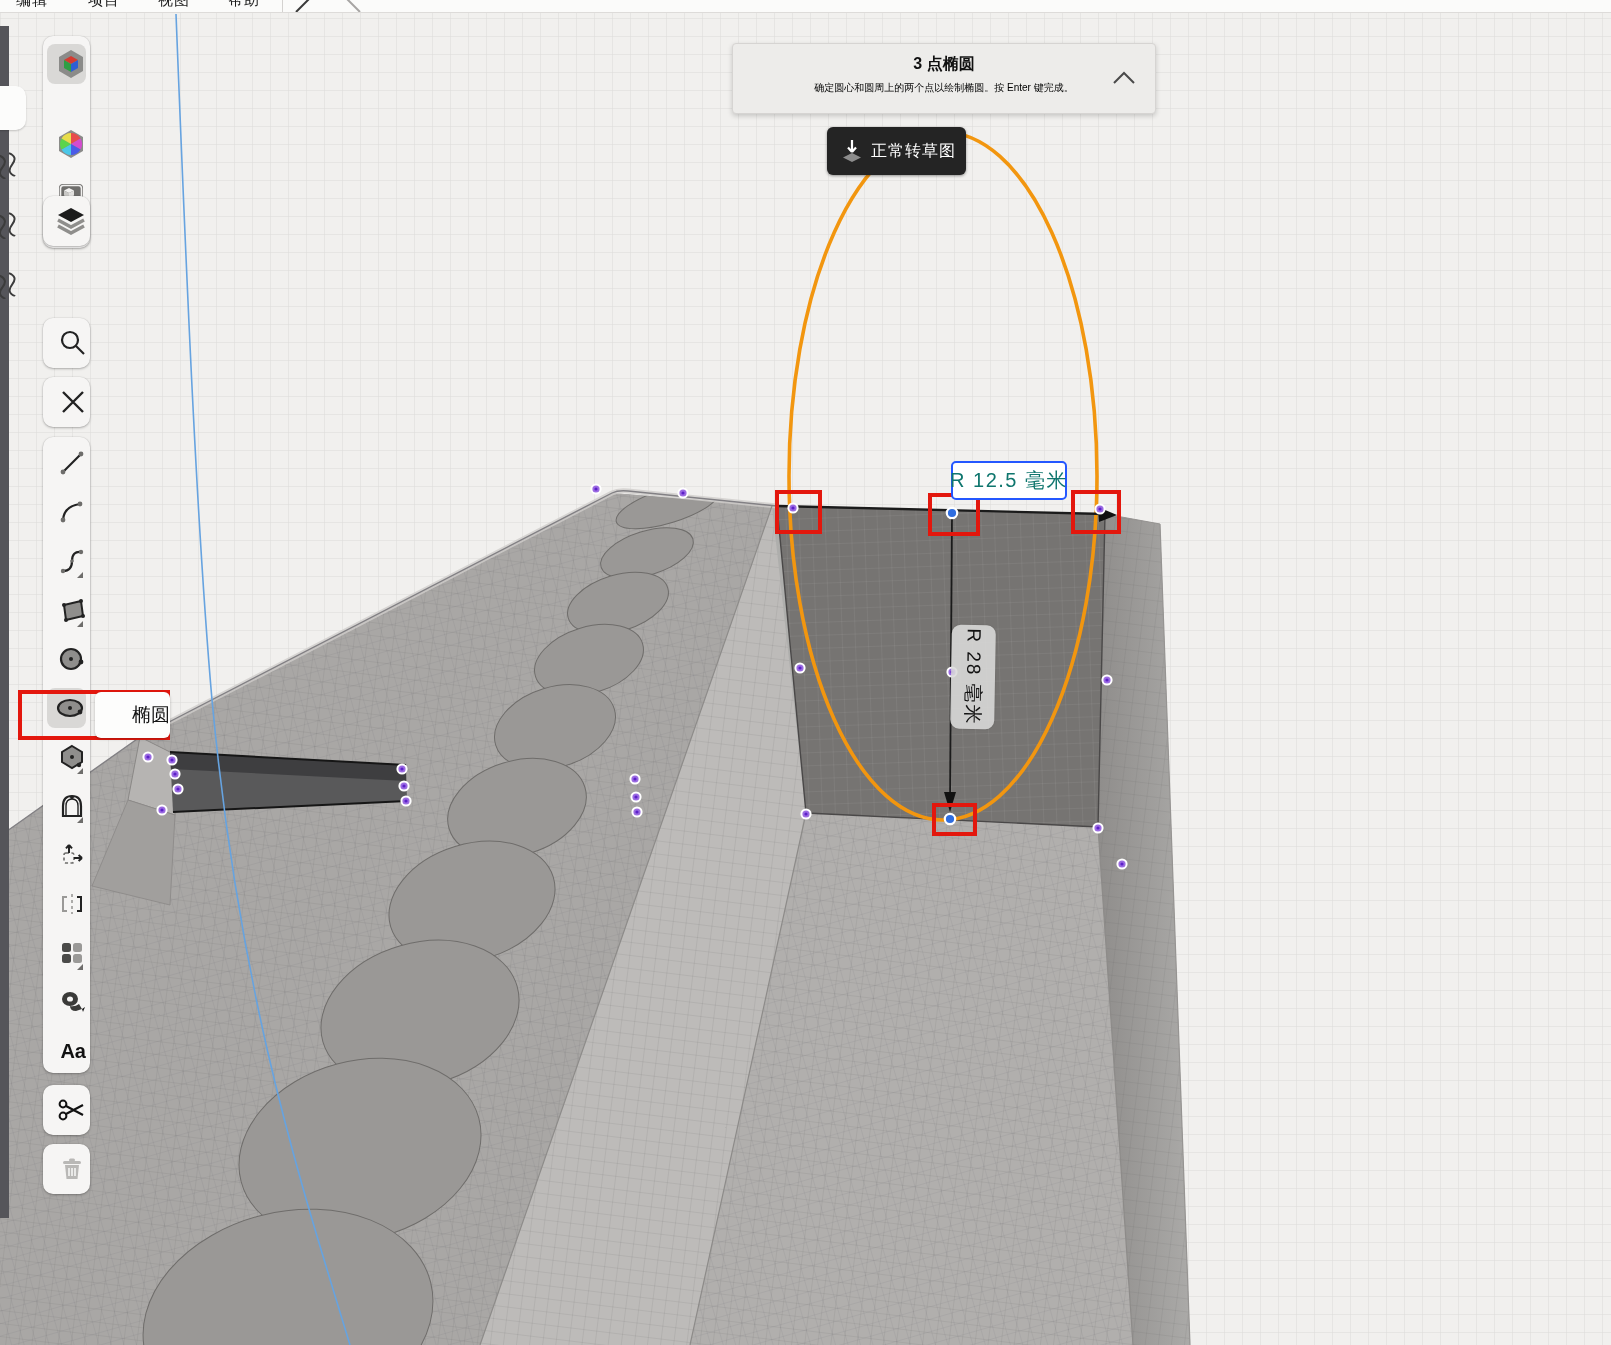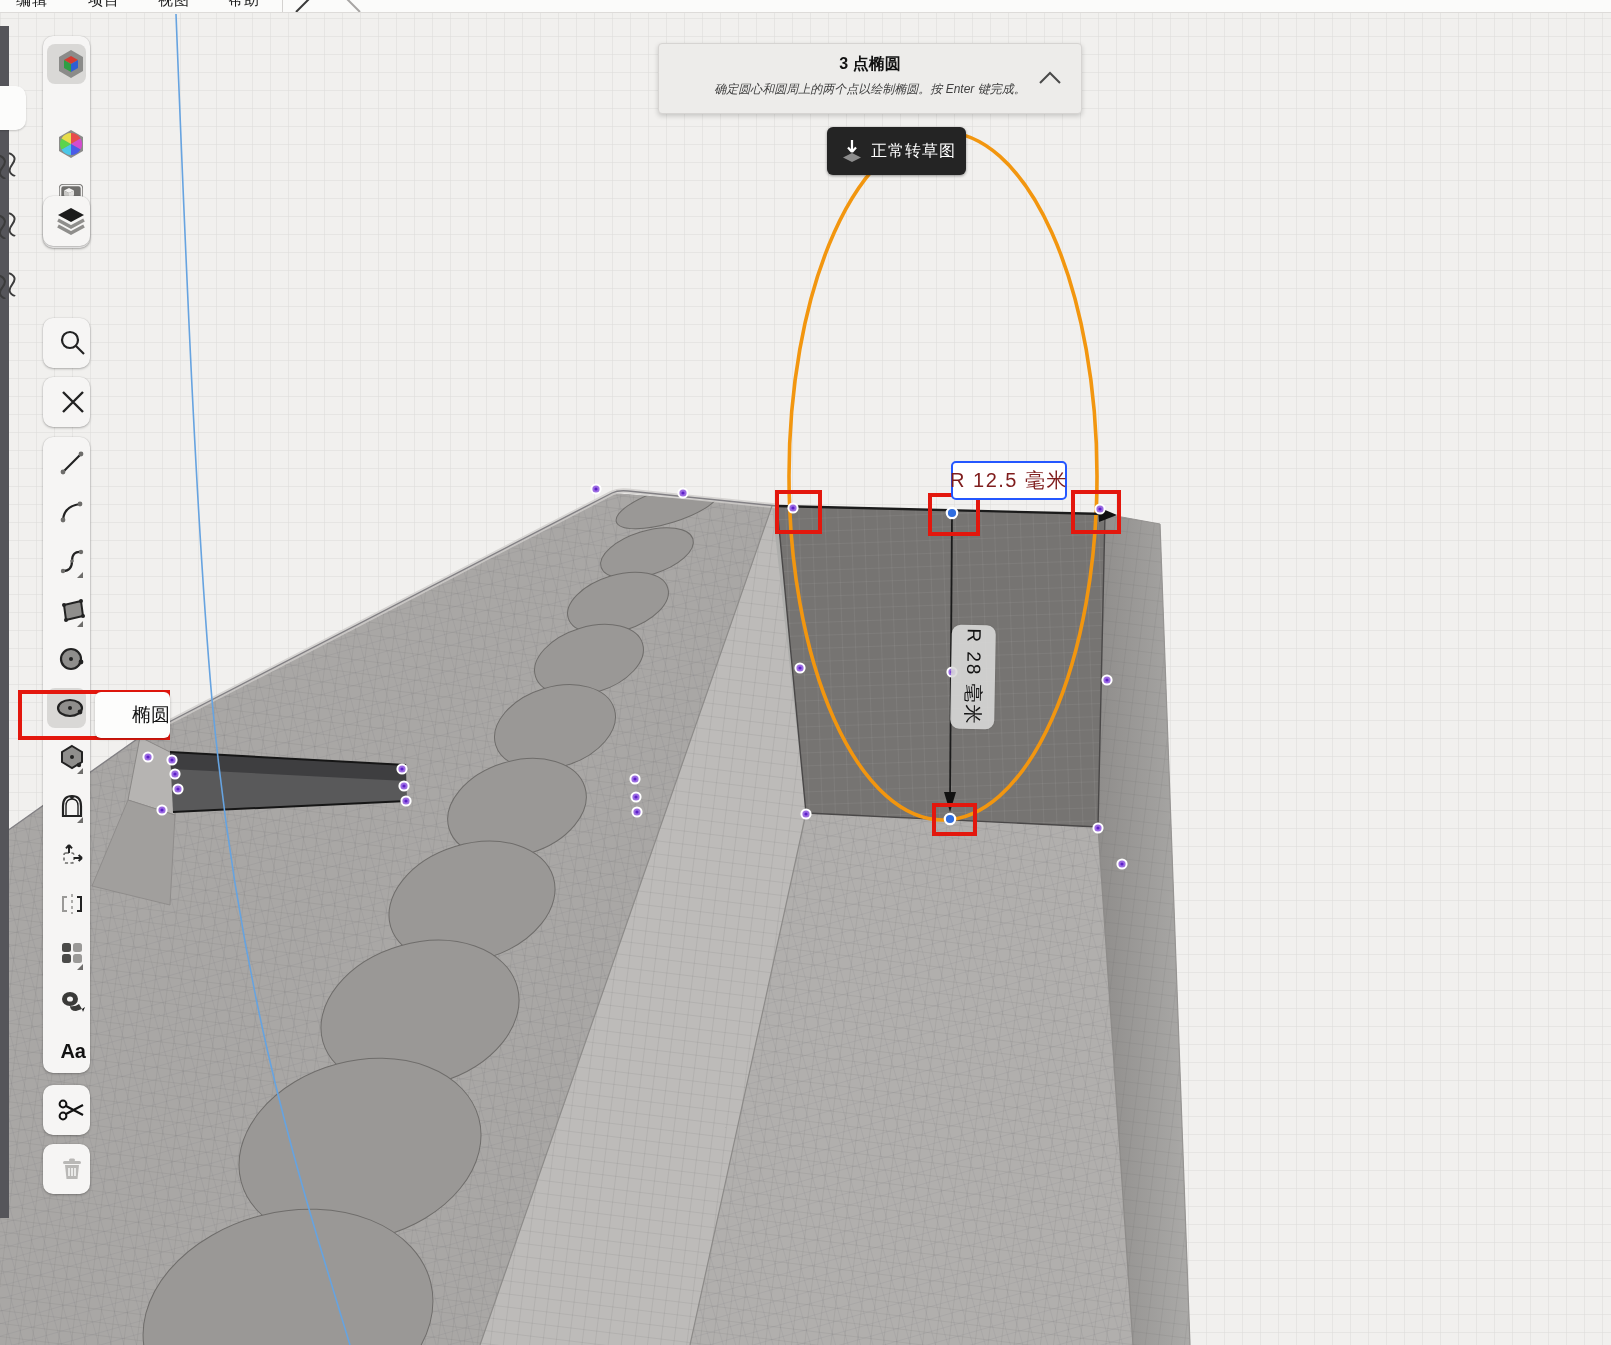--- a/index.html
+++ b/index.html
@@ -29,36 +29,36 @@
   .tbtn{
     position:absolute;left:4px;width:39px;height:40px;border-radius:8px;
     display:flex;align-items:center;justify-content:flex-end;
   }
   .tbtn.selected{background:#d9d8d6;}
   .corner-tri{
     position:absolute;right:3px;bottom:3px;width:0;height:0;
     border-left:6px solid transparent;border-bottom:6px solid #6e6d6b;
   }
   #tooltip-box{
-    position:absolute;left:658px;top:43px;width:424px;height:71px;background:#edecea;
+    position:absolute;left:732px;top:43px;width:424px;height:71px;background:#edecea;
     border:1px solid #d6d4d2;border-radius:4px;box-shadow:0 2px 5px rgba(0,0,0,.18);
     z-index:50;text-align:center;color:#111;
   }
   #tooltip-title{font-size:16px;font-weight:bold;margin-top:10px;}
-  #tooltip-desc{font-size:12px;margin-top:6px;color:#404040;font-style:italic;}
+  #tooltip-desc{font-size:10px;margin-top:6px;color:#000000;}
   #tooltip-chevron{position:absolute;right:18px;top:26px;}
   #cursor-hint{
     position:absolute;left:827px;top:127px;width:139px;height:48px;background:#242424;
     border-radius:6px;z-index:45;display:flex;align-items:center;color:#fff;
     font-size:16px;font-weight:normal;letter-spacing:1px;box-shadow:0 1px 3px rgba(0,0,0,.4);
   }
   #dim-r1{
     position:absolute;left:951px;top:461px;width:116px;height:39px;background:#ffffff;
     border:2.5px solid #2457ff;border-radius:5px;z-index:44;display:flex;align-items:center;
-    justify-content:center;font-size:20px;color:#7f1d1d;letter-spacing:1.5px;white-space:nowrap;
+    justify-content:center;font-size:20px;color:#0f766e;letter-spacing:1.5px;white-space:nowrap;
   }
   #dim-r2{
     position:absolute;left:921px;top:655px;width:104px;height:44px;z-index:20;
     background:rgba(219,219,217,.88);border-radius:9px;display:flex;align-items:center;
     justify-content:center;font-size:19px;color:#111;letter-spacing:2px;white-space:nowrap;
     transform:rotate(91deg);box-shadow:0 0 2px rgba(0,0,0,.15);
   }
   #tool-callout-rect{
     position:absolute;left:18px;top:690px;width:152px;height:50px;
     border:4px solid #e3170d;z-index:36;

